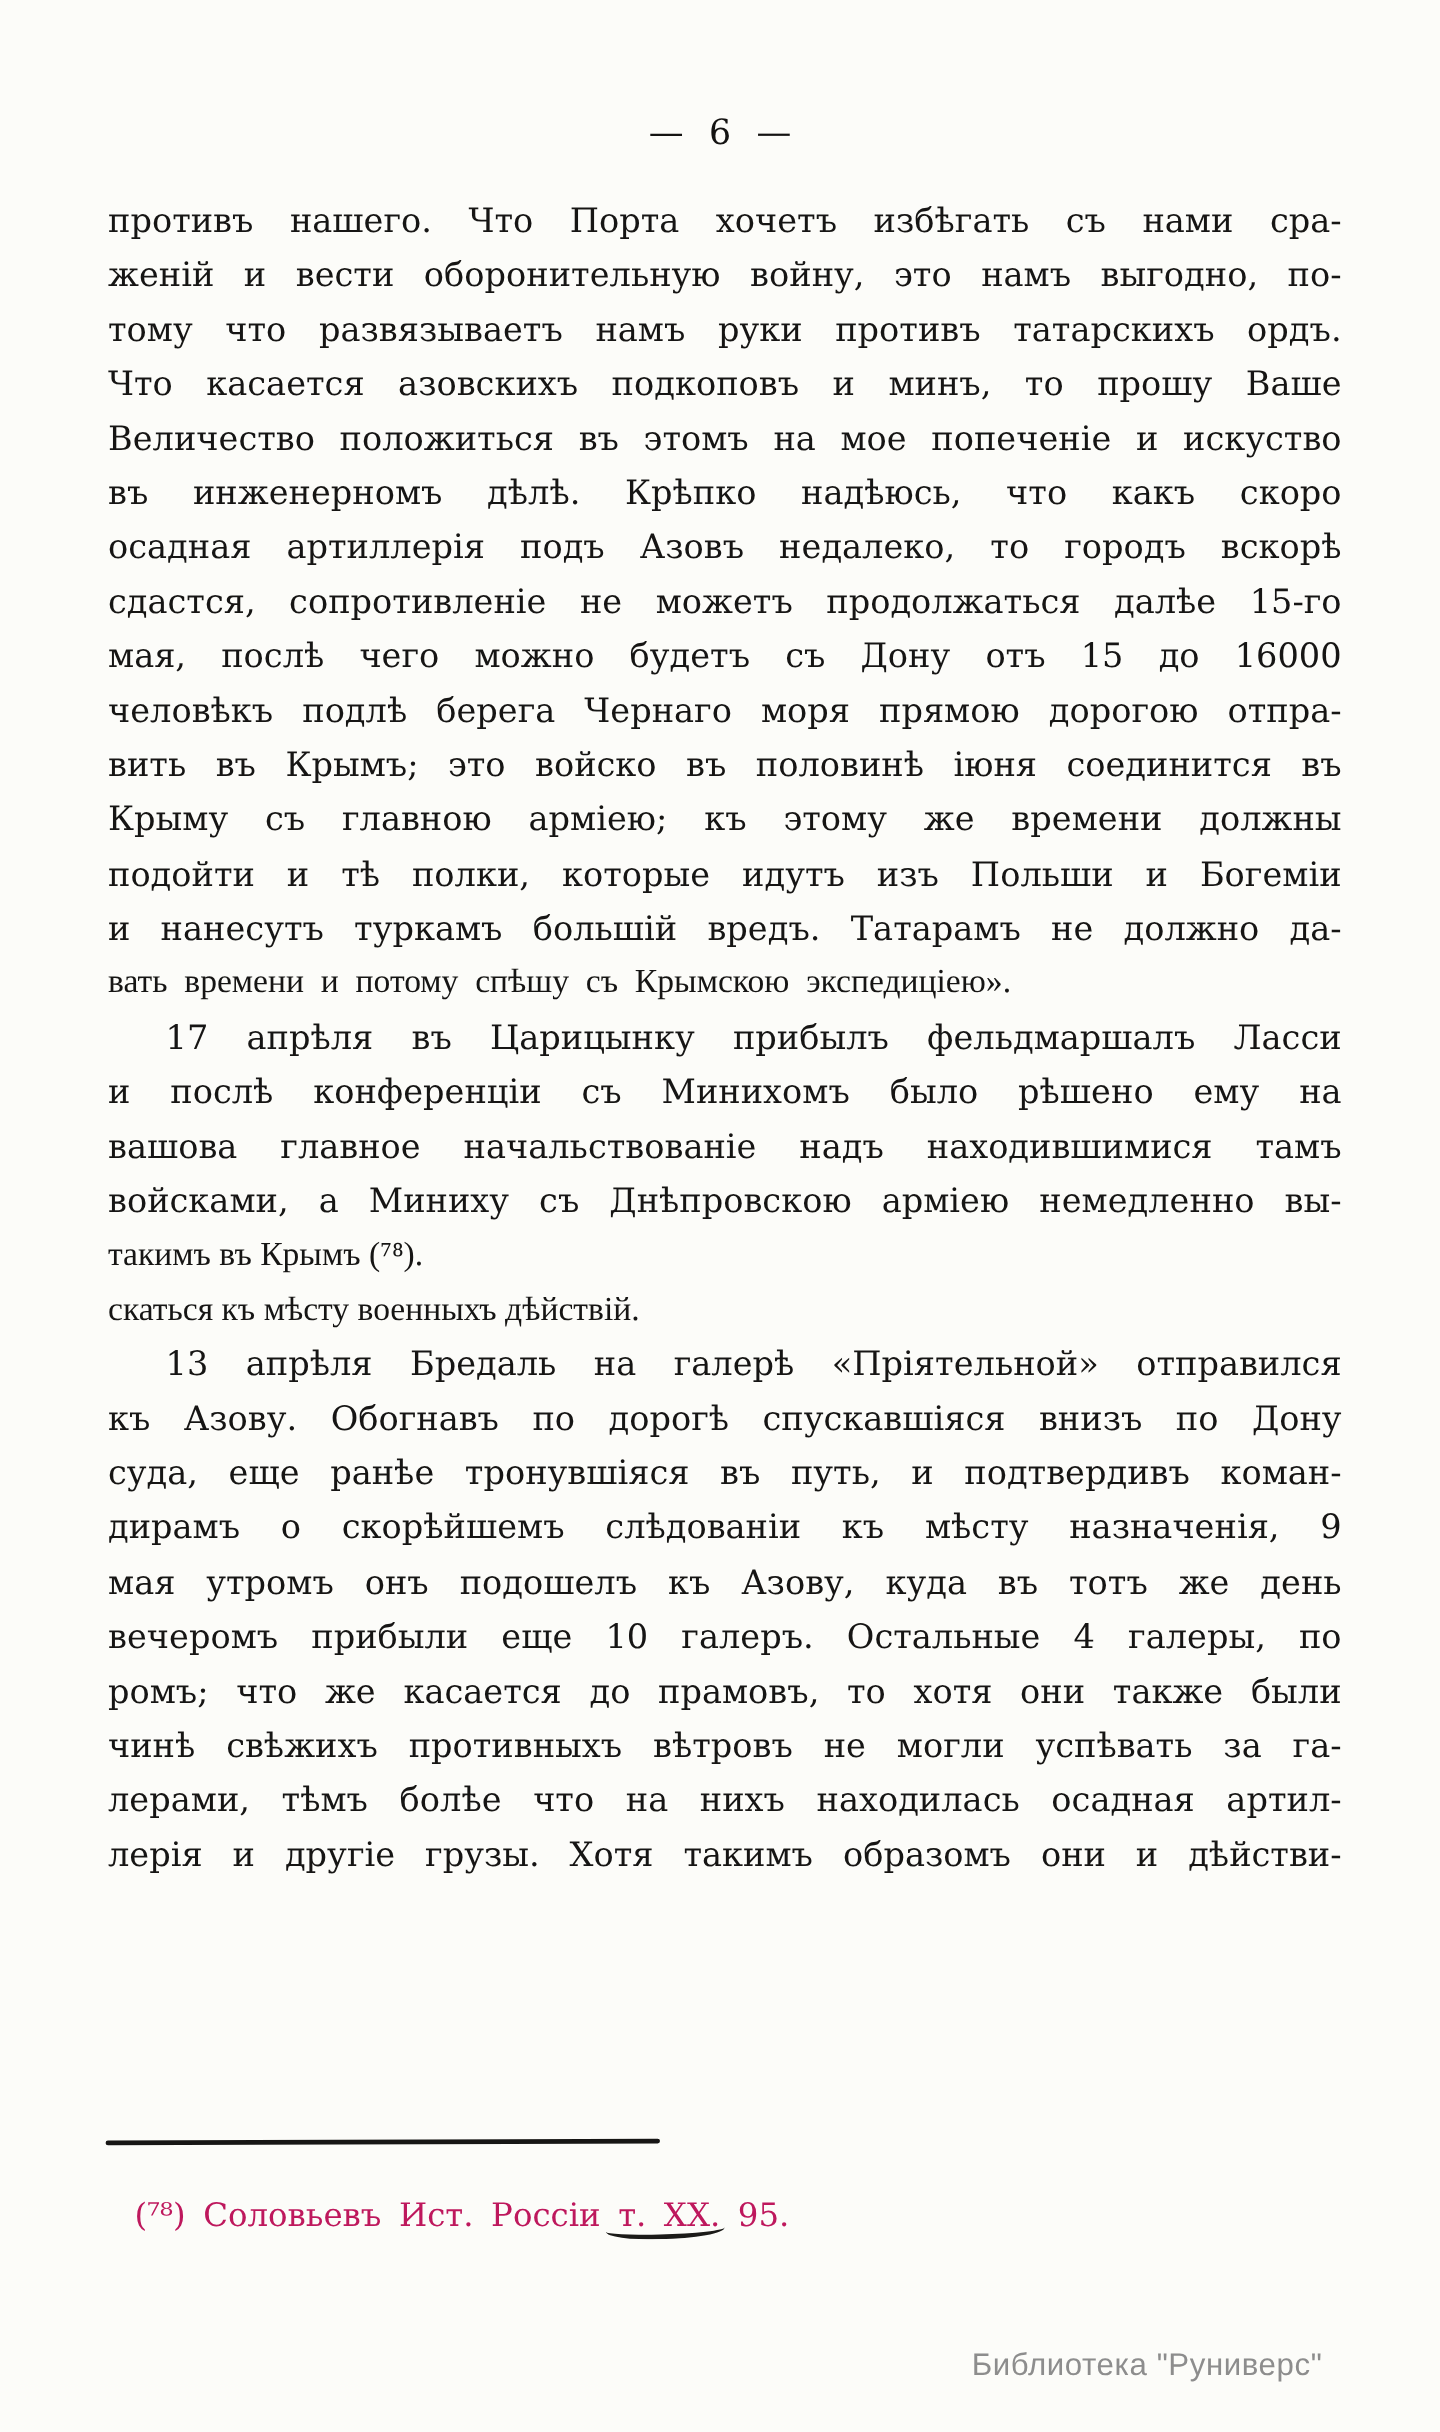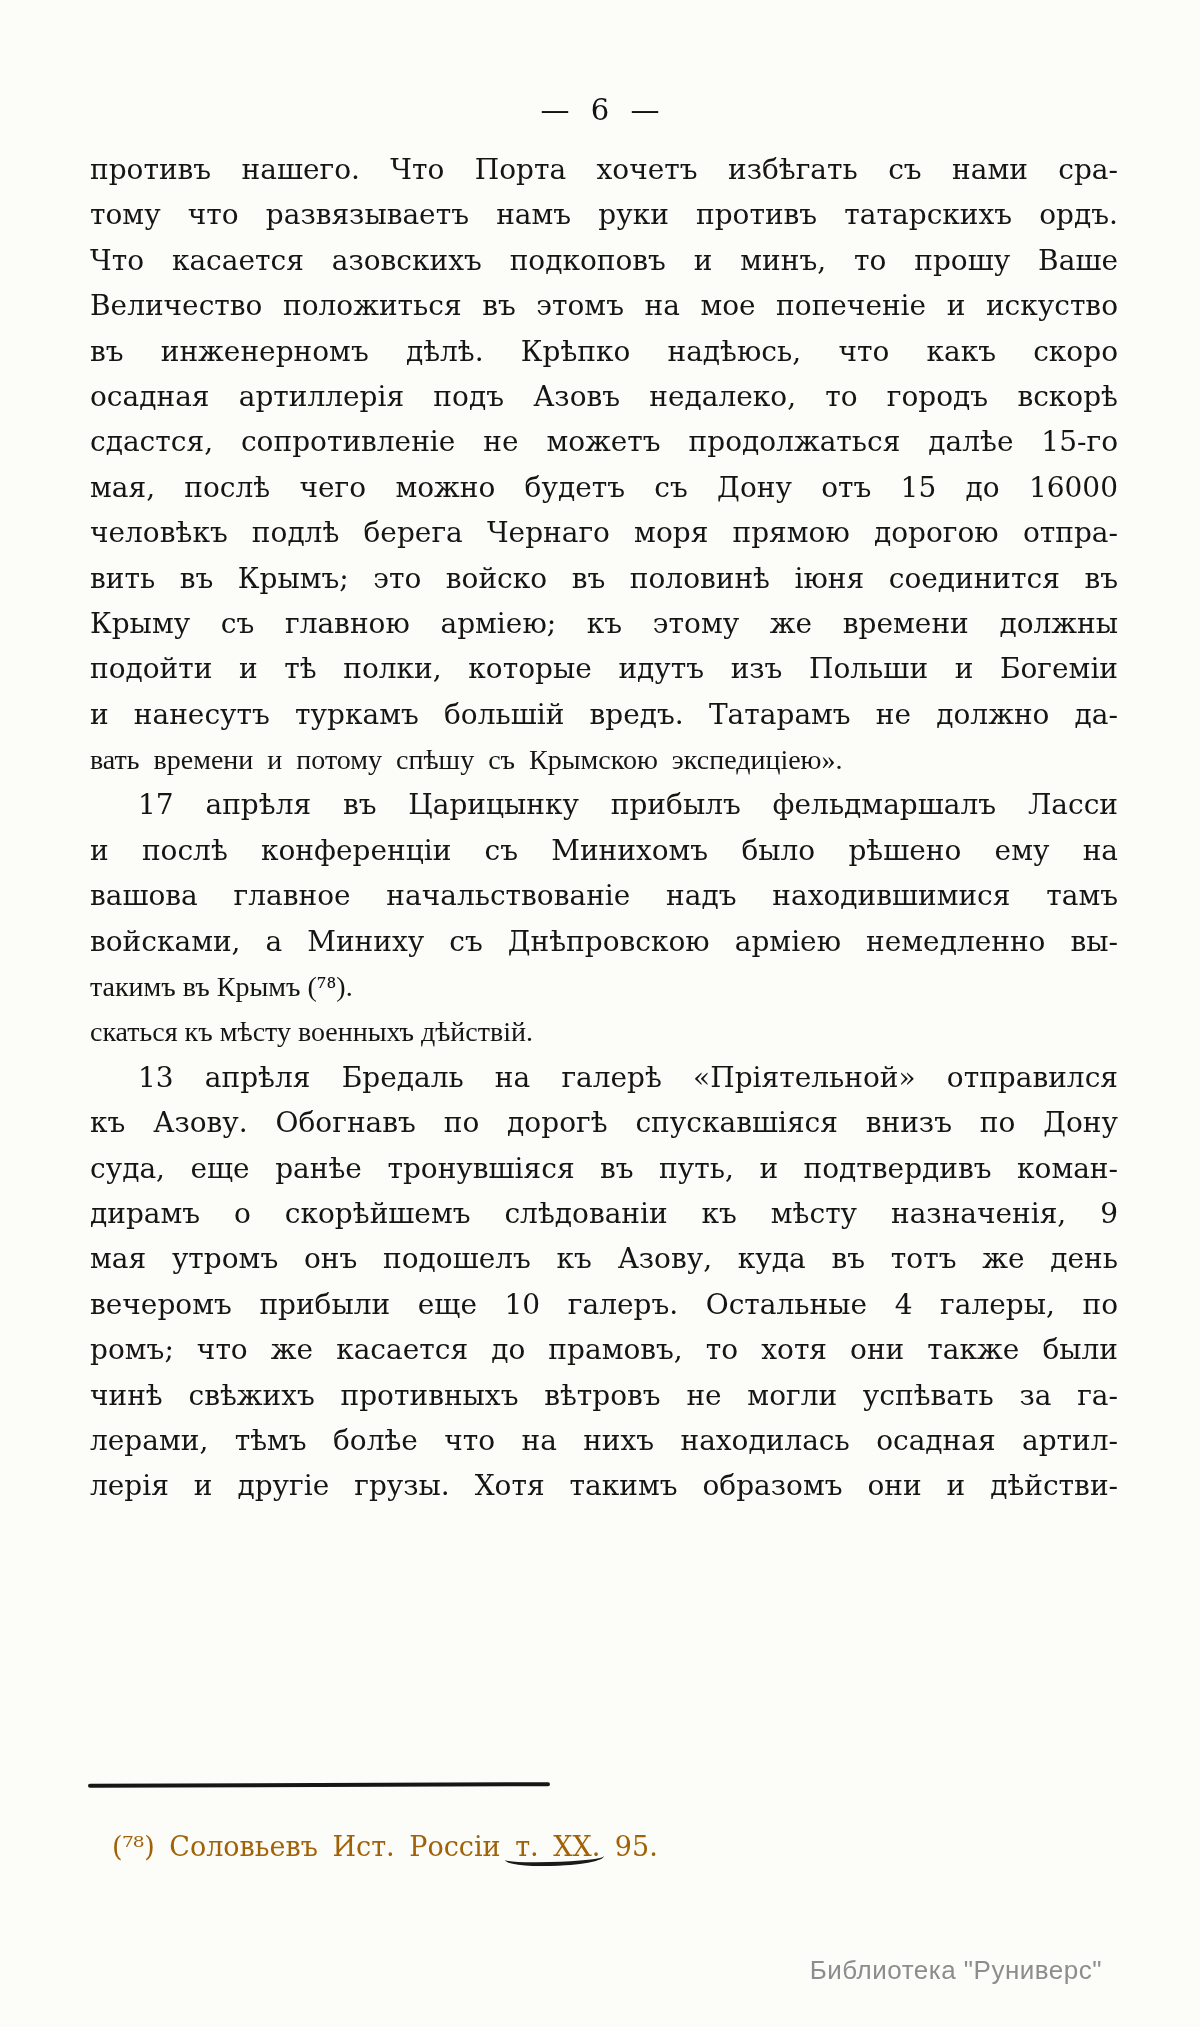--- a/index.html
+++ b/index.html
@@ -23,21 +23,21 @@
     left: 0;
     width: 100%;
     text-align: center;
     font-size: 29px;
     word-spacing: 12px;
     color: #141312;
   }
   .body-text {
     position: absolute;
     left: 90px;
-    top: 147px;
+    top: 161px;
     width: 1028px;
   }
   .line {
     height: 45.4px;
     line-height: 45.4px;
     font-size: 28px;
     text-align: justify;
     text-align-last: justify;
     overflow: hidden;
     white-space: normal;
@@ -54,21 +54,21 @@
     background: #171615;
     transform: rotate(-0.2deg);
     border-radius: 2px;
   }
   .footnote {
     position: absolute;
     left: 112px;
     top: 1831px;
     font-size: 27px;
     word-spacing: 6px;
-    color: #a16207;
+    color: #be185d;
   }
   .pen-underline {
     position: relative;
     display: inline-block;
   }
   .pen-underline::after {
     content: "";
     position: absolute;
     left: -10px;
     right: -4px;
@@ -90,20 +90,21 @@
 </style>
 </head>
 <body>
 
 <div class="page">
 
   <div class="page-number">— 6 —</div>
 
   <div class="body-text">
     <div class="line">противъ нашего. Что Порта хочетъ избѣгать съ нами сра-</div>
+    <div class="line">женій и вести оборонительную войну, это намъ выгодно, по-</div>
     <div class="line">тому что развязываетъ намъ руки противъ татарскихъ ордъ.</div>
     <div class="line">Что касается азовскихъ подкоповъ и минъ, то прошу Ваше</div>
     <div class="line">Величество положиться въ этомъ на мое попеченіе и искуство</div>
     <div class="line">въ инженерномъ дѣлѣ. Крѣпко надѣюсь, что какъ скоро</div>
     <div class="line">осадная артиллерія подъ Азовъ недалеко, то городъ вскорѣ</div>
     <div class="line">сдастся, сопротивленіе не можетъ продолжаться далѣе 15-го</div>
     <div class="line">мая, послѣ чего можно будетъ съ Дону отъ 15 до 16000</div>
     <div class="line">человѣкъ подлѣ берега Чернаго моря прямою дорогою отпра-</div>
     <div class="line">вить въ Крымъ; это войско въ половинѣ іюня соединится въ</div>
     <div class="line">Крыму съ главною арміею; къ этому же времени должны</div>

